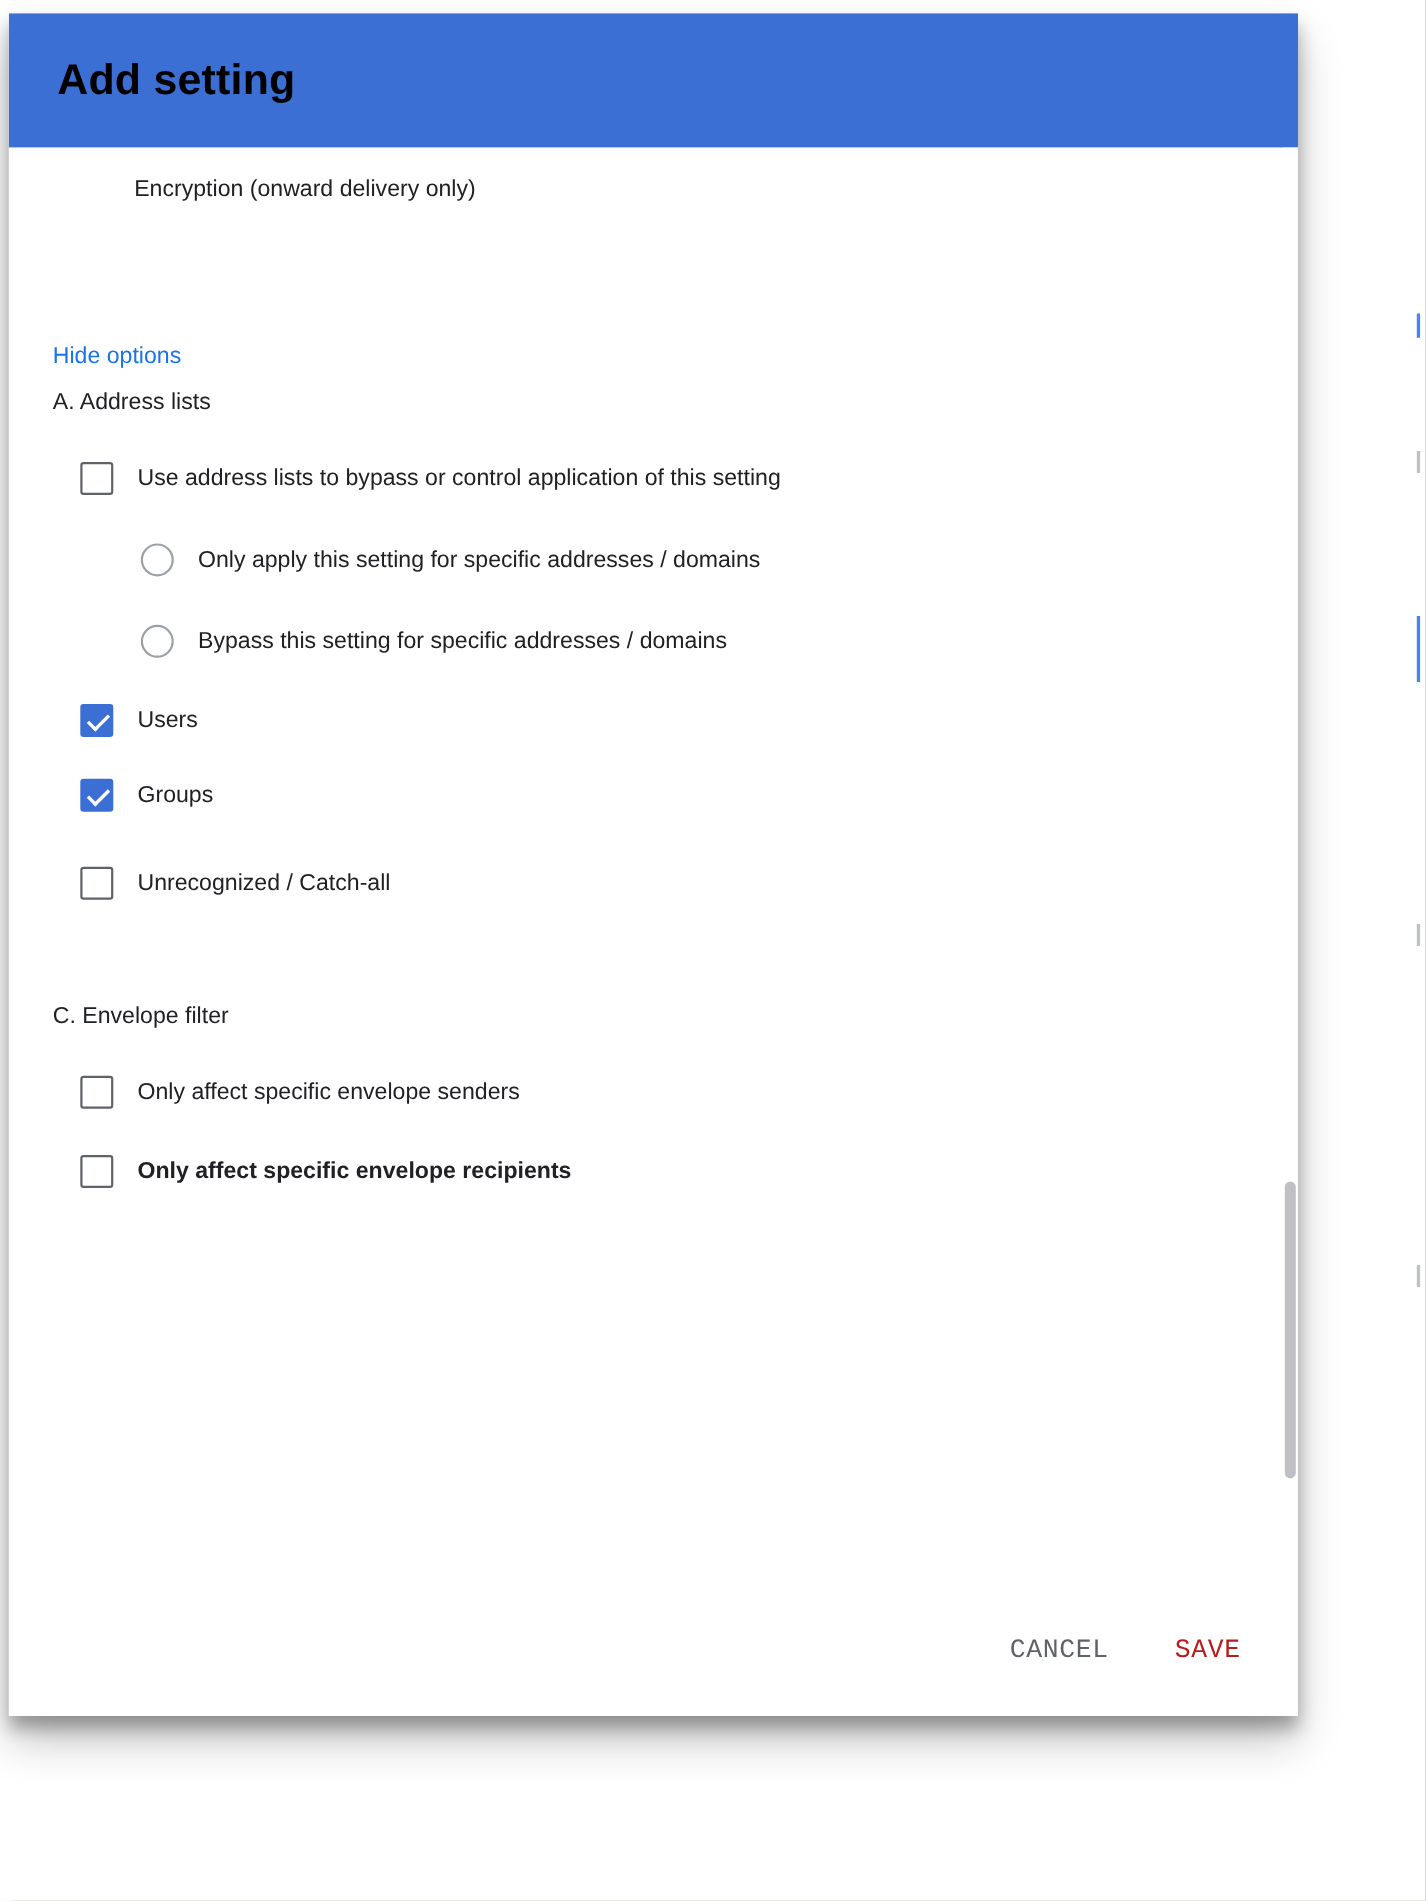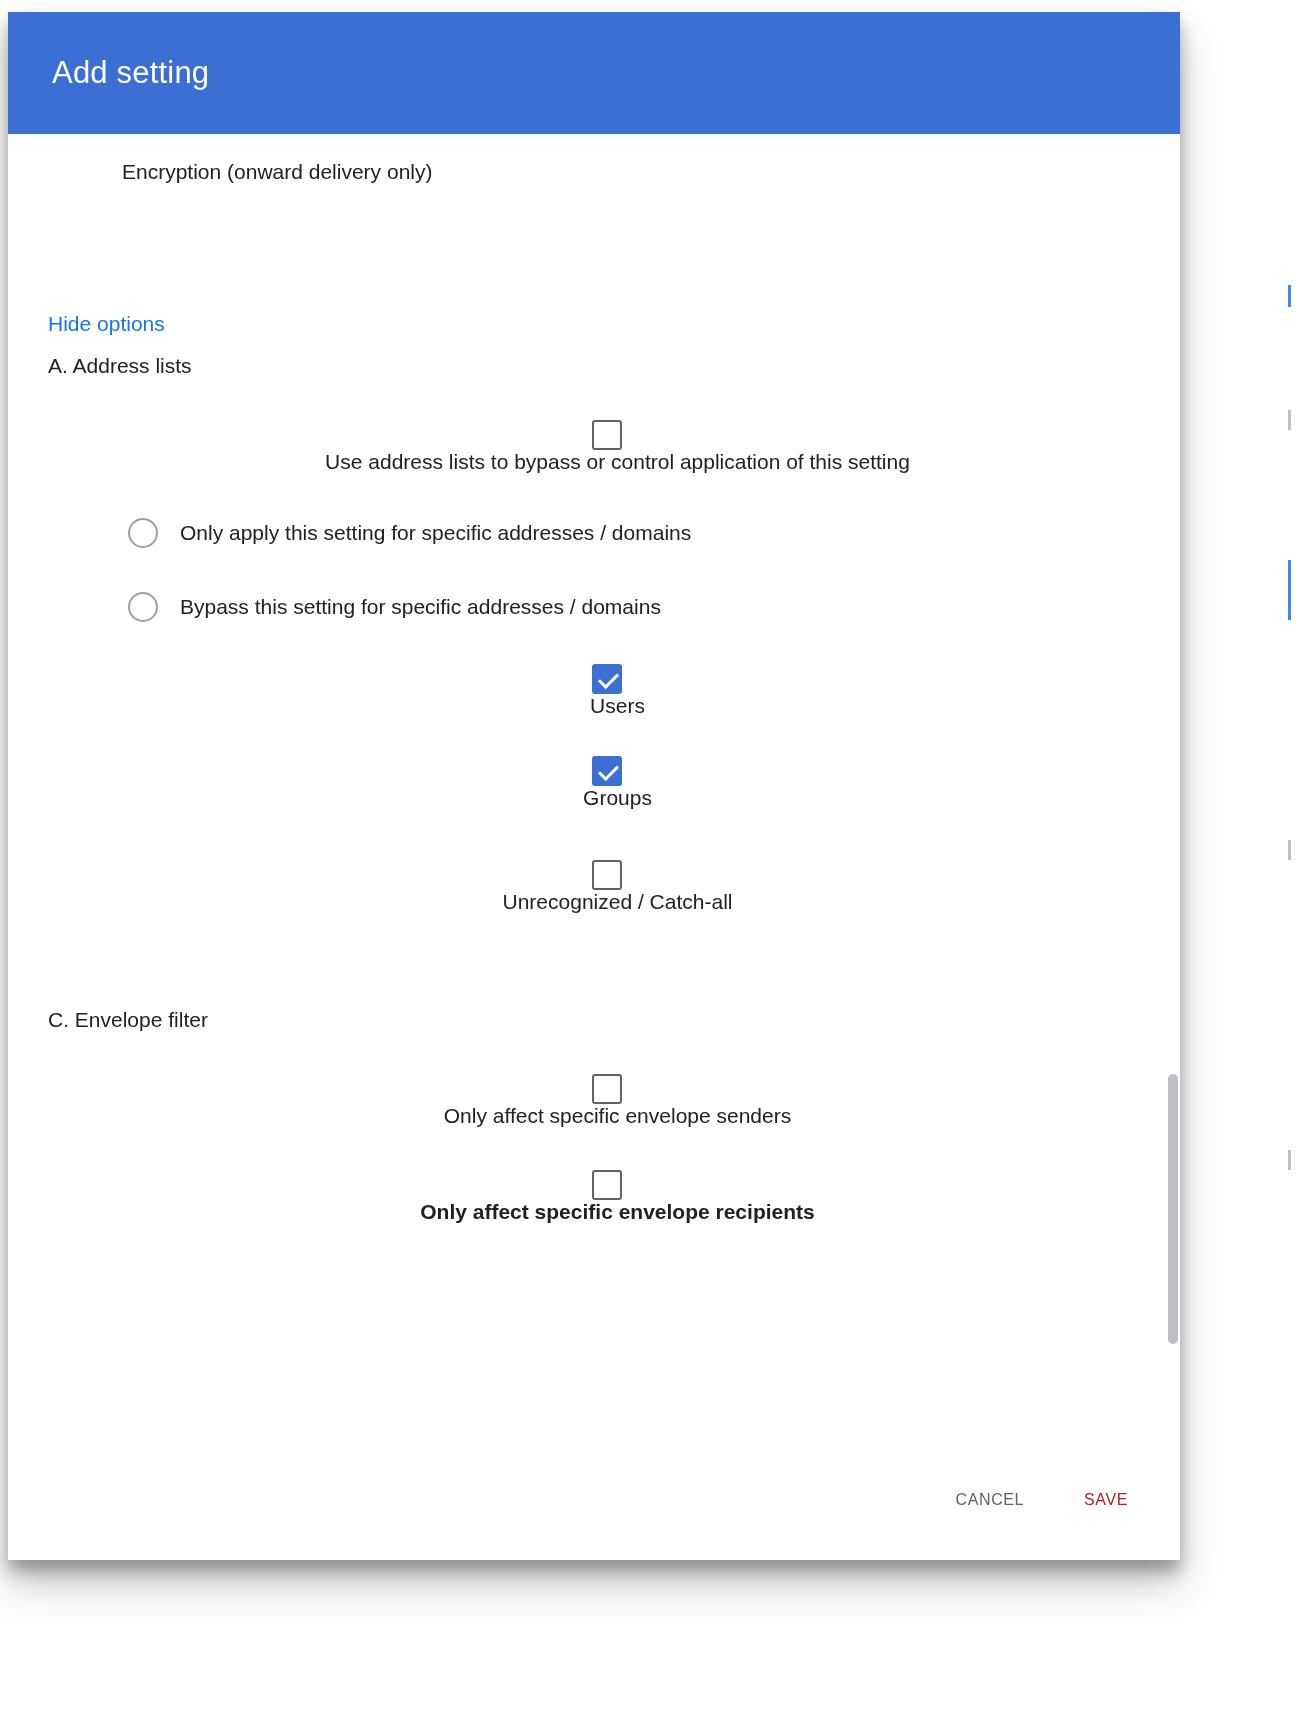--- a/index.html
+++ b/index.html
@@ -50,23 +50,23 @@
 
   .dialog-header {
     background: #3b6fd4;
     height: 122px;
     flex: 0 0 122px;
     display: flex;
     align-items: center;
     padding-left: 44px;
   }
   .dialog-title {
-    color: #ffffff;
-    font-size: 31px;
-    font-weight: 400;
+    color: #000000;
+    font-size: 39px;
+    font-weight: 700;
     letter-spacing: 0.2px;
   }
 
   .dialog-body {
     position: relative;
     flex: 1 1 auto;
     overflow: hidden;
     padding: 0 40px 0 40px;
   }
 
@@ -143,21 +143,21 @@
     cursor: pointer;
     display: inline-block;
   }
 
   .section-title {
     font-size: 21px;
     color: #202124;
     margin-top: 18px;
   }
 
-  .indent-1 { padding-left: 25px; flex-direction: column; }
+  .indent-1 { padding-left: 25px; }
   .indent-2 { padding-left: 80px; }
 
   .gap-sm { margin-top: 44px; }
   .gap-md { margin-top: 42px; }
   .gap-lg { margin-top: 66px; }
   .gap-xl { margin-top: 100px; }
 
   .scrollbar-track {
     position: absolute;
     right: 0;
@@ -181,22 +181,22 @@
     display: flex;
     align-items: center;
     justify-content: flex-end;
     padding-right: 44px;
     gap: 44px;
     background: #ffffff;
   }
   .btn {
     background: none;
     border: none;
-    font-family: Liberation Sans, sans-serif;
-    font-size: 16px;
+    font-family: Liberation Mono, monospace;
+    font-size: 24px;
     letter-spacing: 0.6px;
     cursor: pointer;
     padding: 10px 8px;
   }
   .btn-cancel { color: #5f6368; }
   .btn-save { color: #b91c1c; font-weight: 500; }
 </style>
 </head>
 <body>
 

